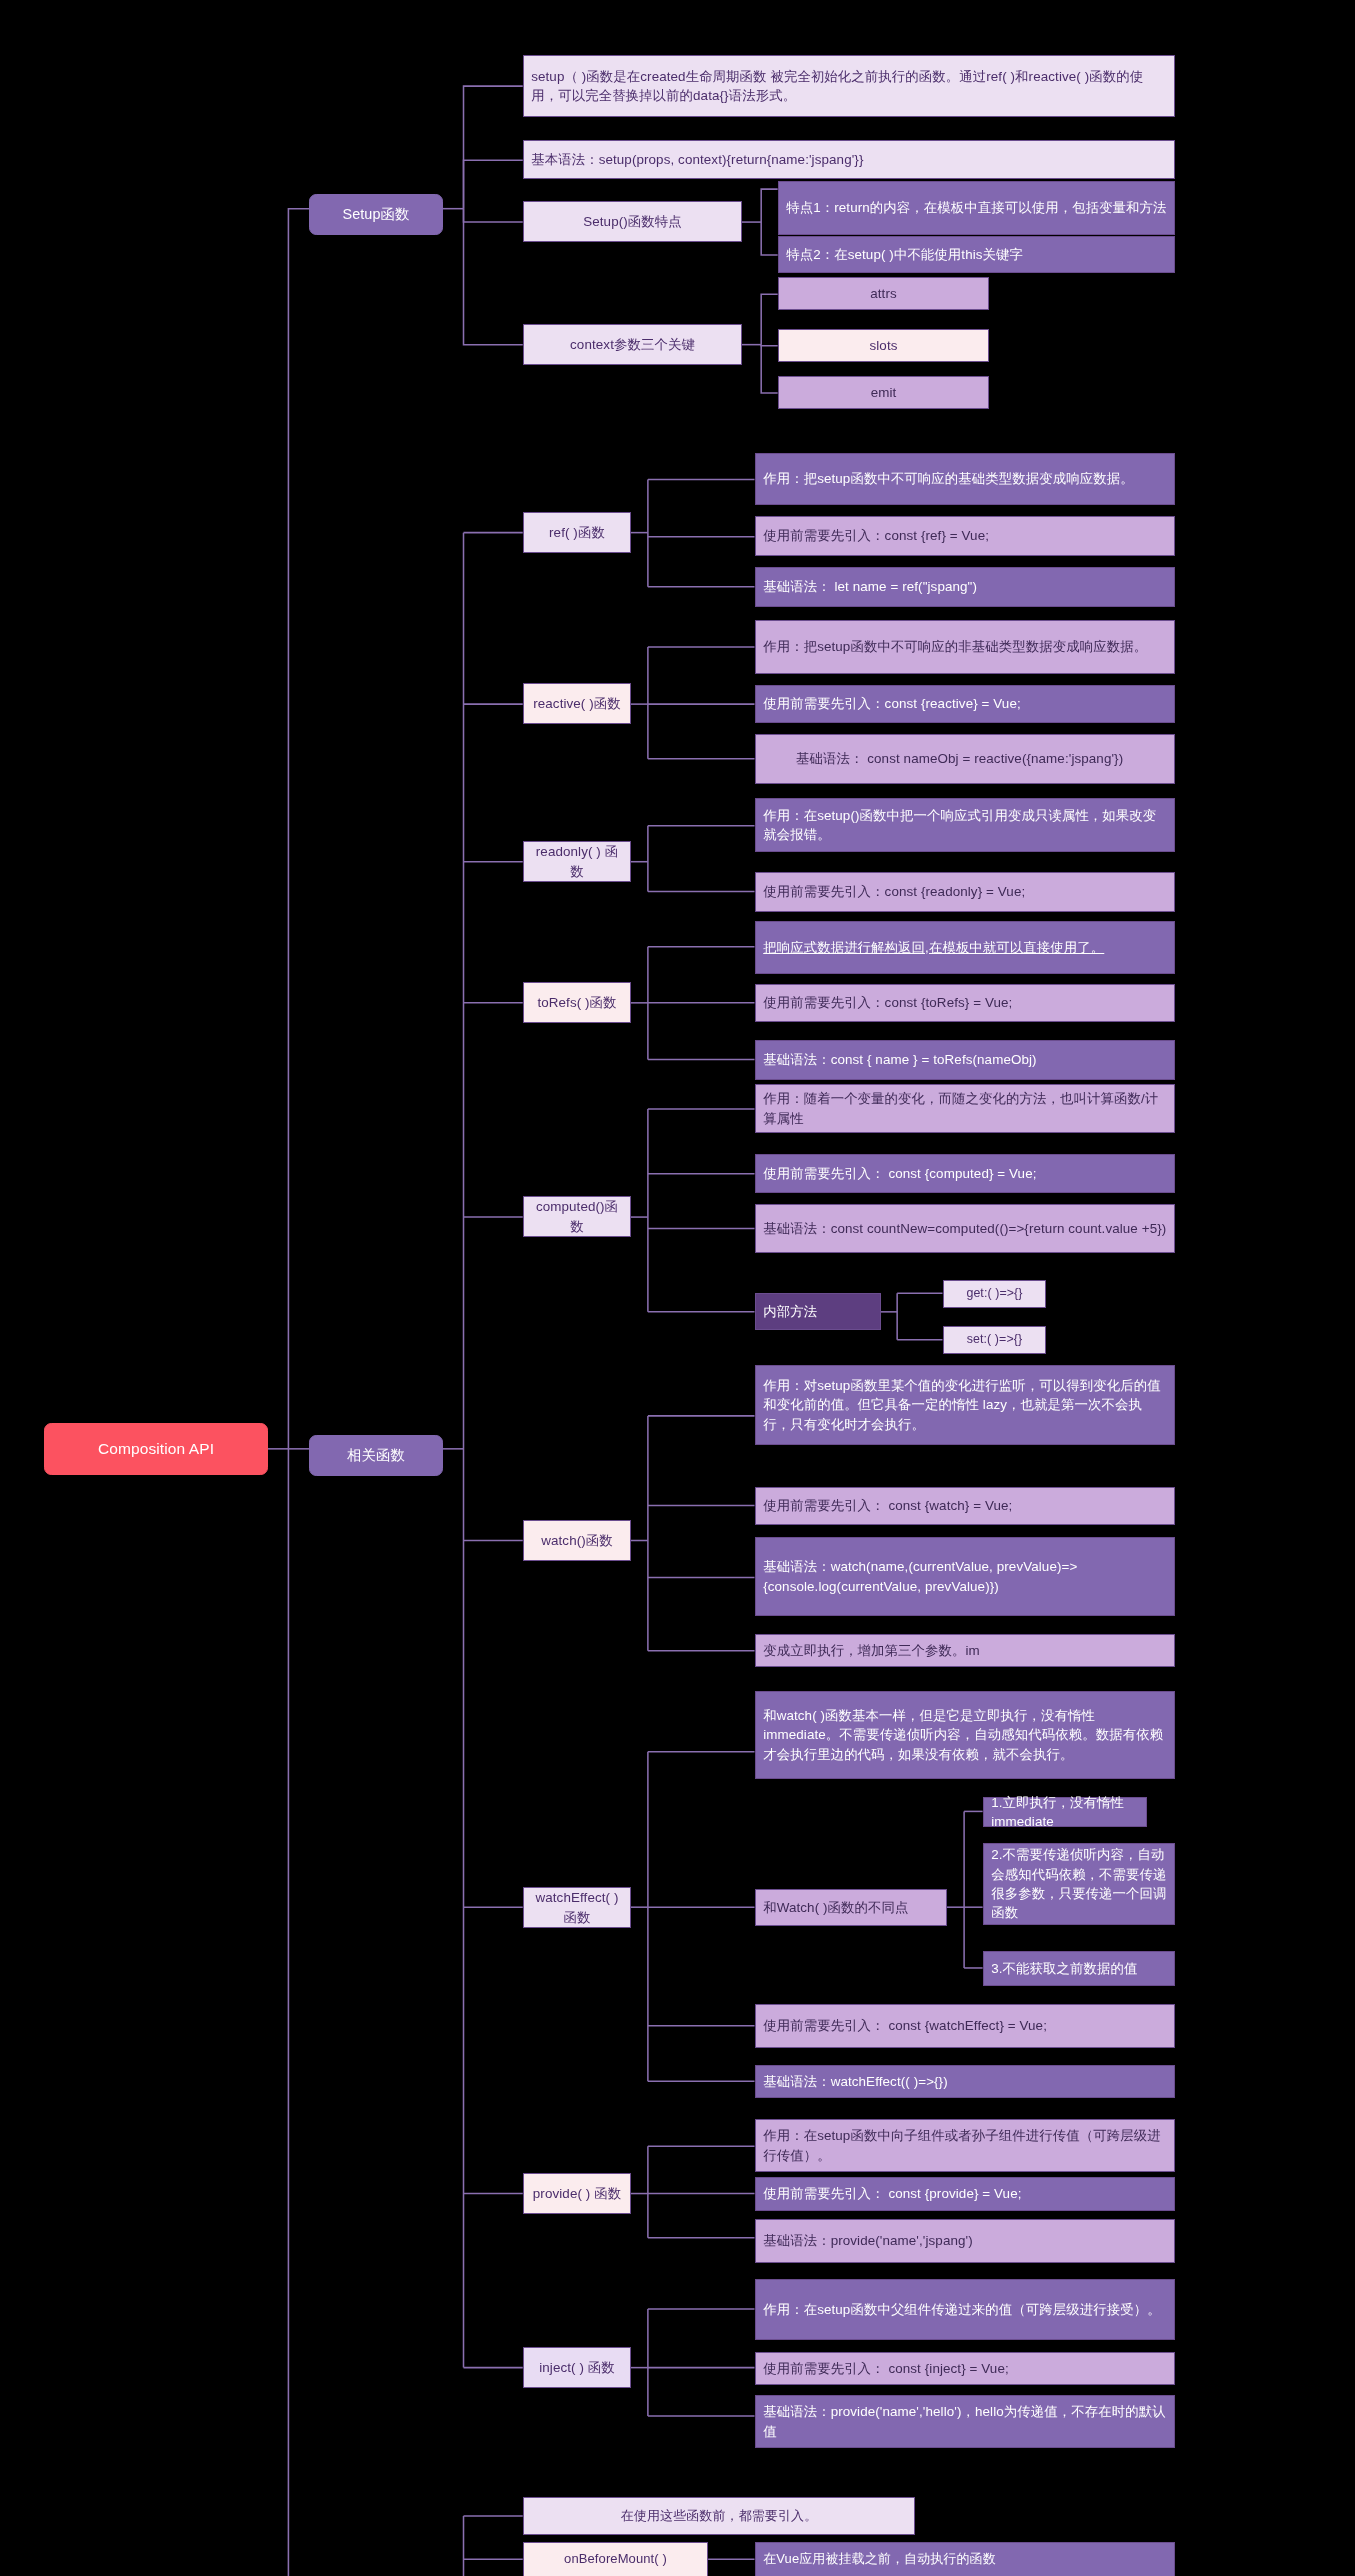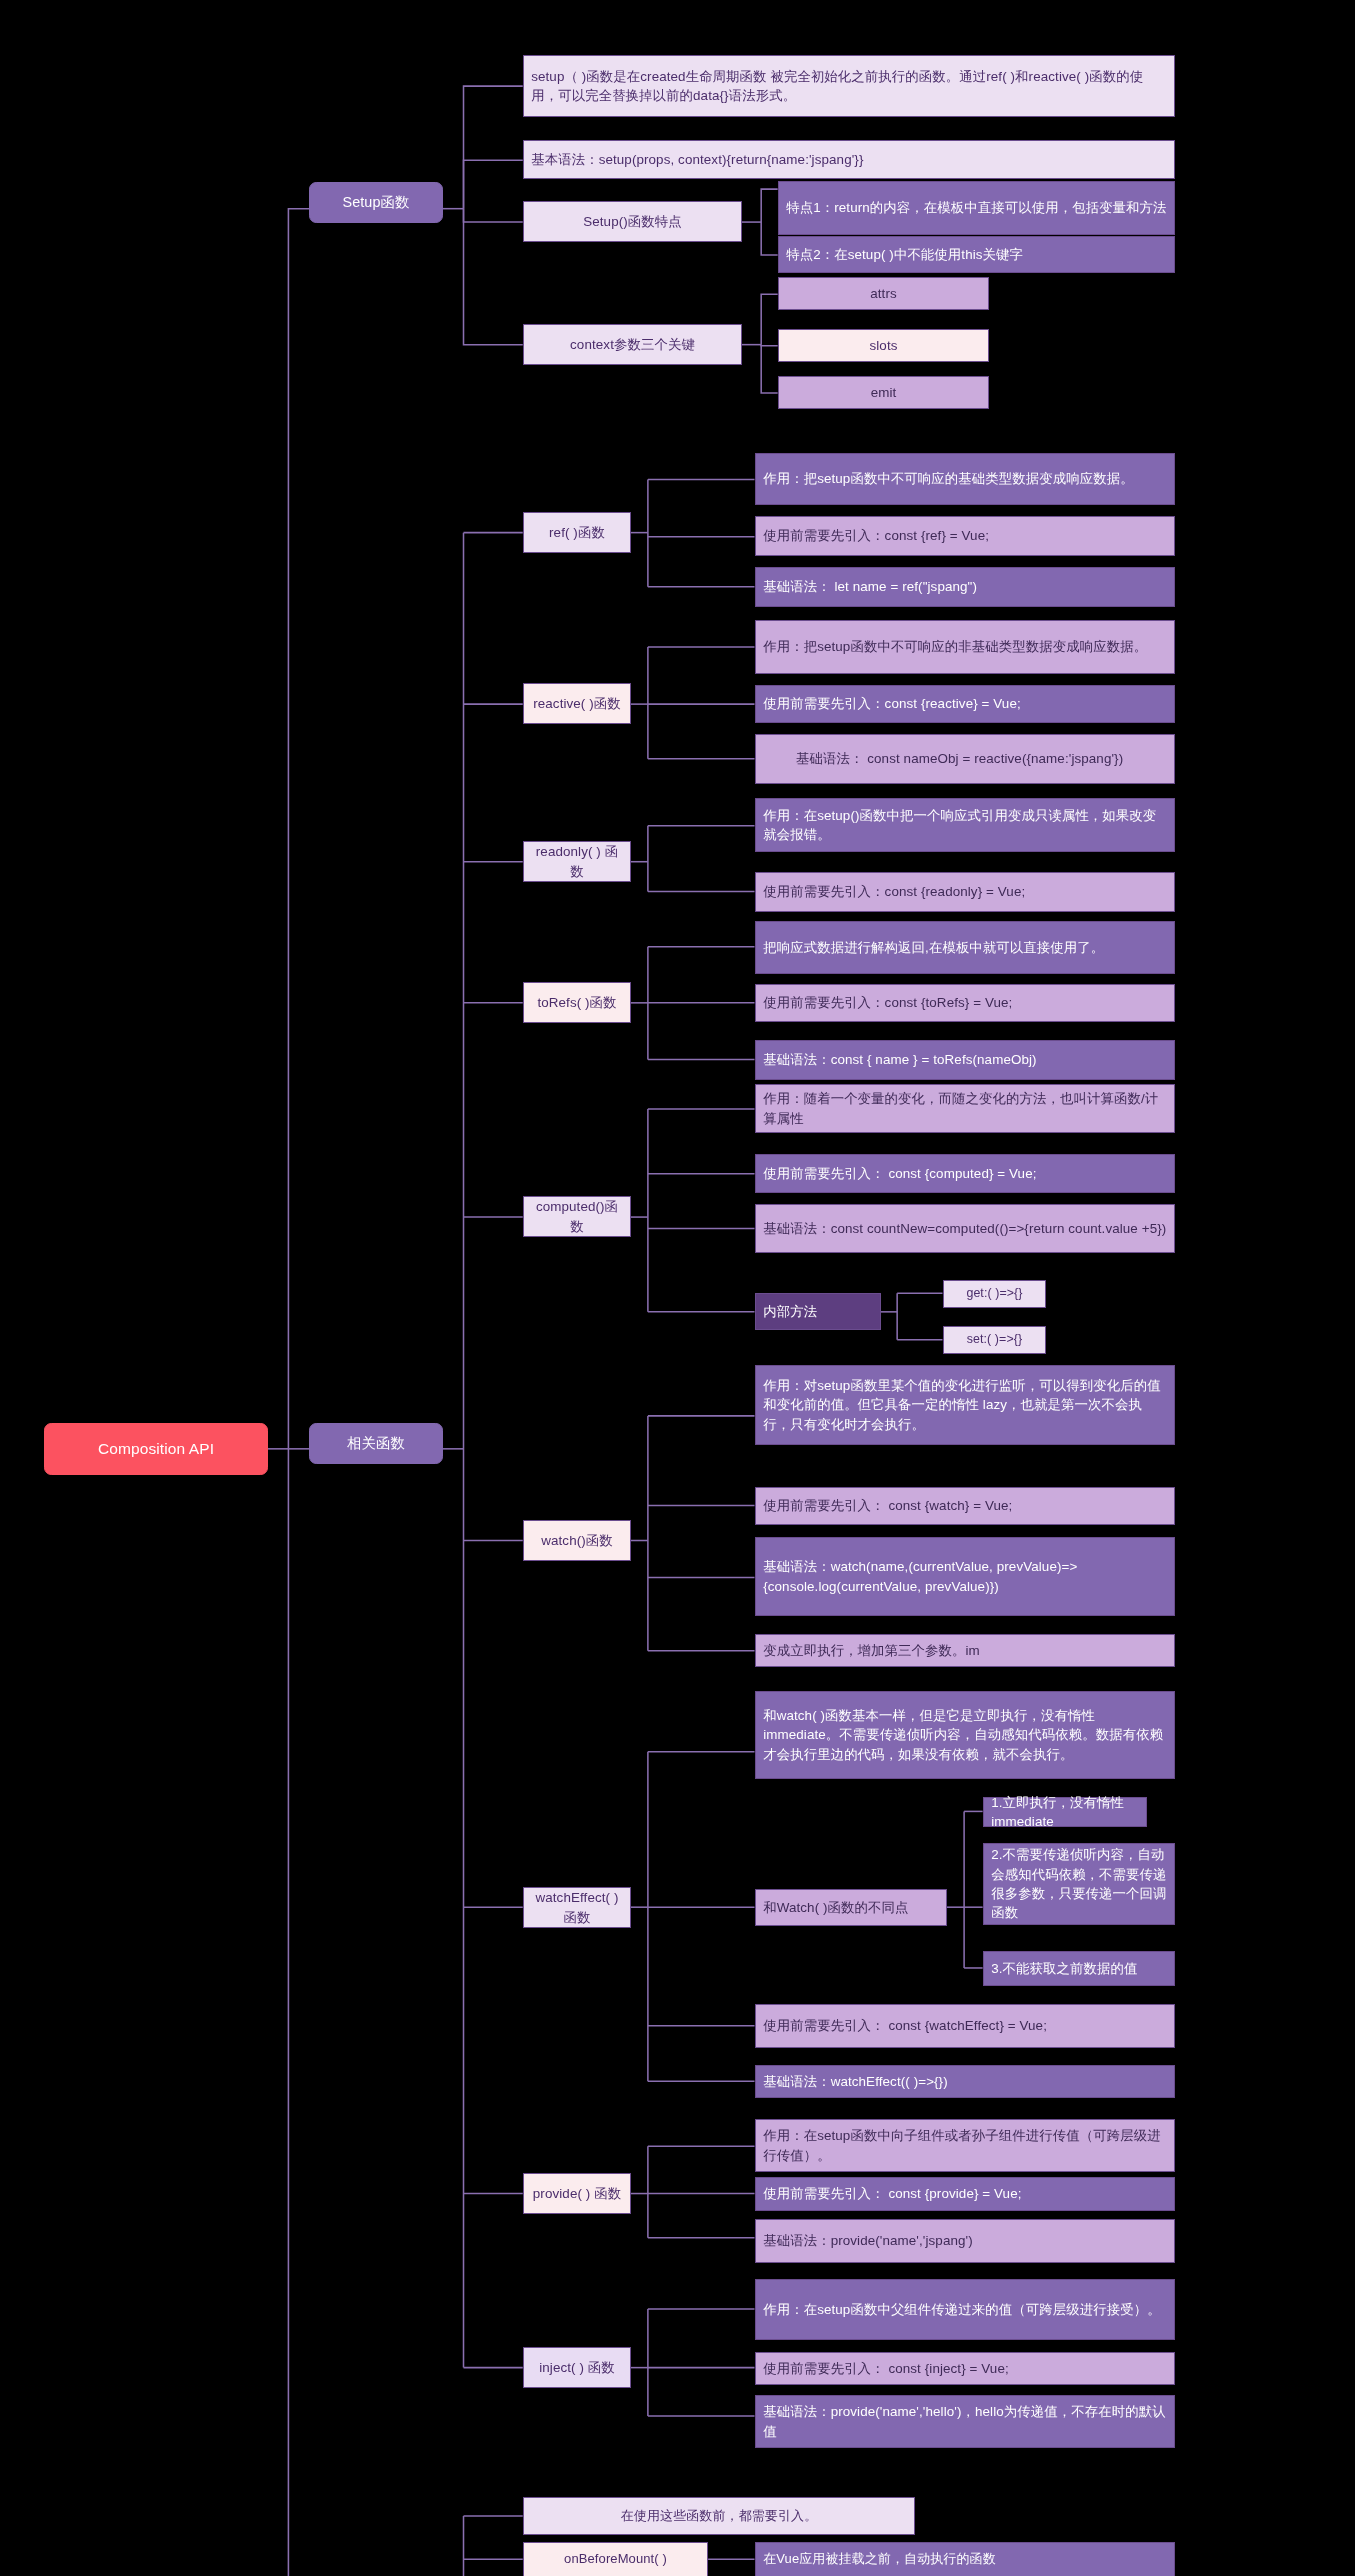--- a/index.html
+++ b/index.html
@@ -18,21 +18,21 @@
     letter-spacing:0.1px;
   }
   .node .txt{display:block;width:100%;}
   
   .root{
     background:#fc5260;border-color:#fc5260;color:#fff;border-radius:7.2px;
     justify-content:center;text-align:center;font-size:15.5px;
   }
   .l1{
     background:#8268b0;border-color:#8268b0;color:#fff;border-radius:7.2px;
-    justify-content:center;text-align:center;font-size:14.4px;
+    justify-content:center;text-align:center;font-size:14.4px;margin-top:12px;
   }
   .l2{background:#ece0f2;color:#4b2d6b;justify-content:center;text-align:center;font-size:13.4px;}
   .l2b{background:#fbecee;color:#4b2d6b;justify-content:center;text-align:center;font-size:13.4px;}
   .l2c{background:#e8dcf3;color:#4b2d6b;justify-content:center;text-align:center;font-size:13.4px;}
   .dk{background:#8268b0;color:#fff;font-size:13.4px;}
   .md{background:#cbabdc;color:#3f2a57;font-size:13.4px;}
   .lt{background:#ece0f2;color:#4b2d6b;font-size:13.4px;}
   .cream{background:#fbecee;color:#4b2d6b;font-size:13.4px;}
   .deep{background:#5d3e80;color:#fff;font-size:13.4px;justify-content:center;text-align:left;}
   .ctr{justify-content:center;text-align:center;}
@@ -239,21 +239,21 @@
   <div class="node dk" style="left:755px;top:798px;width:420px;height:54px;">
     <span class="txt">作用：在setup()函数中把一个响应式引用变成只读属性，如果改变就会报错。</span>
   </div>
   <div class="node md" style="left:755px;top:872px;width:420px;height:40px;">
     <span class="txt">使用前需要先引入：const {readonly} = Vue;</span>
   </div>
 
   <div class="node l2b" style="left:523px;top:982px;width:108px;height:41px;">
     <span class="txt">toRefs(  )函数</span>
   </div>
-  <div class="node dk" style="left:755px;top:921px;width:420px;height:53px;">
+  <div class="node dk" style="left:755px;top:921px;width:420px;height:53px;text-decoration:underline;">
     <span class="txt">把响应式数据进行解构返回,在模板中就可以直接使用了。</span>
   </div>
   <div class="node md" style="left:755px;top:984px;width:420px;height:38px;">
     <span class="txt">使用前需要先引入：const {toRefs} = Vue;</span>
   </div>
   <div class="node dk" style="left:755px;top:1040px;width:420px;height:40px;">
     <span class="txt">基础语法：const { name } = toRefs(nameObj)</span>
   </div>
 
   <div class="node l2" style="left:523px;top:1196px;width:108px;height:41px;">

